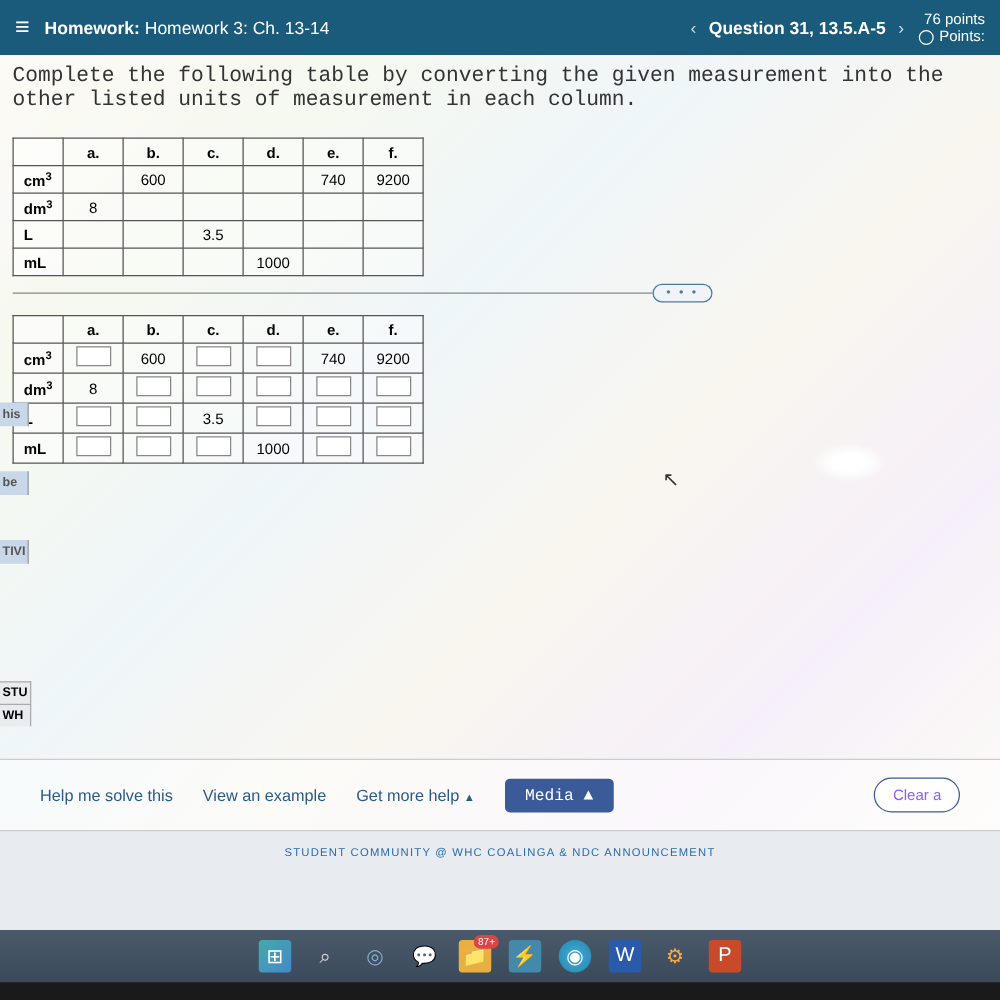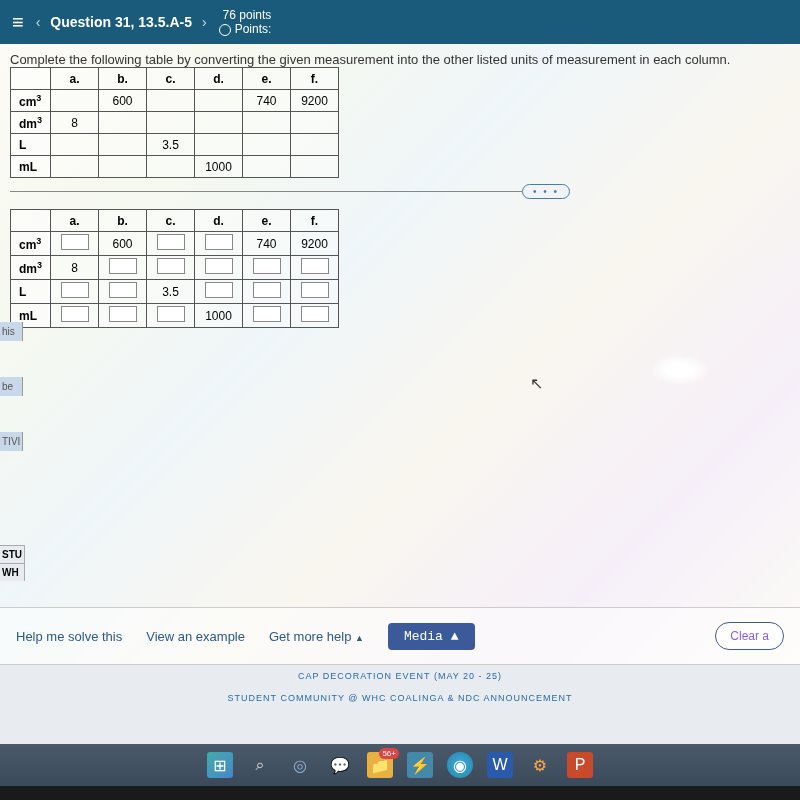--- a/index.html
+++ b/index.html
@@ -29,21 +29,21 @@
     .content-area {
       background: linear-gradient(135deg, #f8f4e8 0%, #e8f0d8 20%, #d8e8f0 40%, #f0e8d8 60%, #e8d8f0 80%, #f8f4e8 100%);
       height: 620px;
       position: relative;
     }
     .question-panel {
       background: rgba(255,255,255,0.6);
       padding: 8px 10px 0 10px;
       height: 100%;
     }
-    .instruction { font-size: 13px; color: #333; margin-bottom: 0; }
+    .instruction { font-size: 17px; color: #333; margin-bottom: 20px; font-family: Liberation Mono, monospace; }
     table.unit-table {
       border-collapse: collapse;
       font-size: 12px;
       margin-bottom: 6px;
       background: rgba(255,255,255,0.4);
     }
     table.unit-table th, table.unit-table td {
       border: 1px solid #555;
       padding: 2px 8px;
       text-align: center;
@@ -55,29 +55,29 @@
     .divider-row { display:flex; align-items:center; margin: 6px 0 10px 0;}
     .divider-line { flex:1; height:1px; background:#888;}
     .ellipsis-btn {
       border:1px solid #4a7aaa; border-radius: 10px; padding: 1px 10px;
       font-size:10px; letter-spacing:2px; color:#4a7aaa; background:#f0f4f8; cursor:pointer;
     }
     .input-cell {
       display:inline-block; width: 28px; height: 16px;
       border: 1px solid #888; background: #fff;
     }
-    .side-labels { position:absolute; left:0; top: 278px; font-size:10px; color:#555; }
+    .side-labels { position:absolute; left:0; top: 278px; font-size:10px; color:#555;font-weight:bold; }
     .side-label { background: #c8d8e8; padding: 4px 2px; margin-bottom: 36px; border-right:1px solid #999;}
     .cursor-arrow { position:absolute; left: 530px; top: 330px; font-size: 16px; color:#333;}
     .glare { position:absolute; right: 90px; top: 310px; width:60px; height:32px; background: radial-gradient(ellipse, #fff 30%, rgba(255,255,255,0) 70%); border-radius:50%;}
     .bottom-bar {
       position:absolute; bottom:0; left:0; right:0;
       background: rgba(255,255,255,0.5);
       border-top: 1px solid #ccc;
-      padding: 14px 16px;
+      padding: 14px 32px;
       display:flex; align-items:center; gap: 24px;
       font-size: 13px;
     }
     .bottom-link { color: #2a5a8a; cursor:pointer; }
     .bottom-link .caret { font-size: 9px; }
     .media-btn {
       background: #3a5a9a; color:#fff; border:none; border-radius:4px;
       padding: 6px 16px; font-size:13px; cursor:pointer;font-family:Liberation Mono, monospace;
     }
     .clear-btn {
@@ -105,20 +105,24 @@
     .task-icon.ppt { background:#c84a2a;}
     .badge { position:relative;}
     .badge-count { position:absolute; top:-4px; right:-6px; background:#d44; color:#fff; font-size:8px; padding:1px 3px; border-radius:6px;}
     .laptop-bezel { background:#1a1a1a; height:58px; display:flex; align-items:center; justify-content:center;}
   </style>
 </head>
 <body>
 
 <div class="header">
   <span class="menu-icon">≡</span>
+  <div class="header-left">
+    <span><b>Homework:</b></span>
+    <span>Homework 3: Ch. 13-14</span>
+  </div>
   <div class="header-nav">
     <span class="nav-arrow">‹</span>
     <b>Question 31, 13.5.A-5</b>
     <span class="nav-arrow">›</span>
   </div>
   <div class="header-right">
     <div>76 points</div>
     <div><span class="radio-circle"></span><span>Points:</span></div>
   </div>
 </div>
@@ -251,30 +255,29 @@
     <div class="side-label" style="margin-top:20px">TIVI</div>
   </div>
 </div>
 
 <div class="left-tags">
   <div class="left-tag">STU</div>
   <div class="left-tag">WH</div>
 </div>
 
 <div class="below-browser">
-  <div class="below-text1">CAP DECORATION EVENT (MAY 20 - 25)</div>
   <div class="below-text2">STUDENT COMMUNITY @ WHC COALINGA &amp; NDC ANNOUNCEMENT</div>
 </div>
 
 <div class="taskbar">
   <div class="task-icon win">⊞</div>
   <div class="task-icon search">⌕</div>
   <div class="task-icon" style="color:#8ac">◎</div>
   <div class="task-icon" style="color:#8cd">💬</div>
-  <div class="task-icon folder badge">📁<span class="badge-count">56+</span></div>
+  <div class="task-icon folder badge">📁<span class="badge-count">87+</span></div>
   <div class="task-icon" style="background:#48a">⚡</div>
   <div class="task-icon edge">◉</div>
   <div class="task-icon word">W</div>
   <div class="task-icon" style="color:#fa4">⚙</div>
   <div class="task-icon ppt">P</div>
 </div>
 
 <div class="laptop-bezel">
   
 </div>

